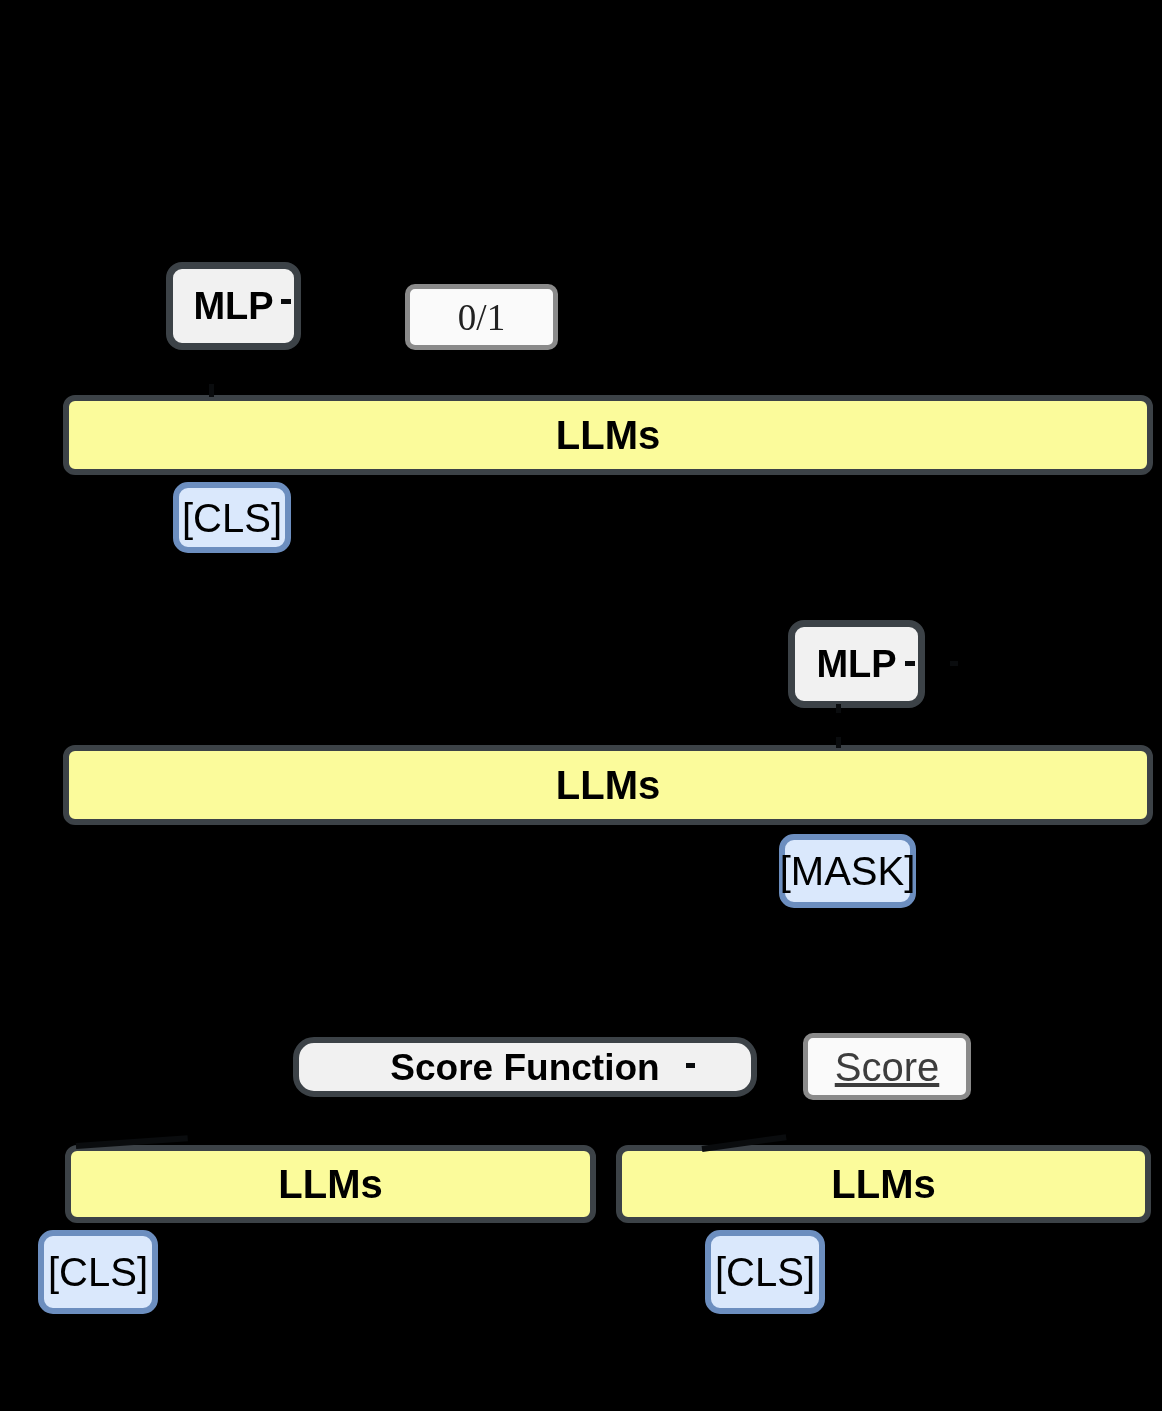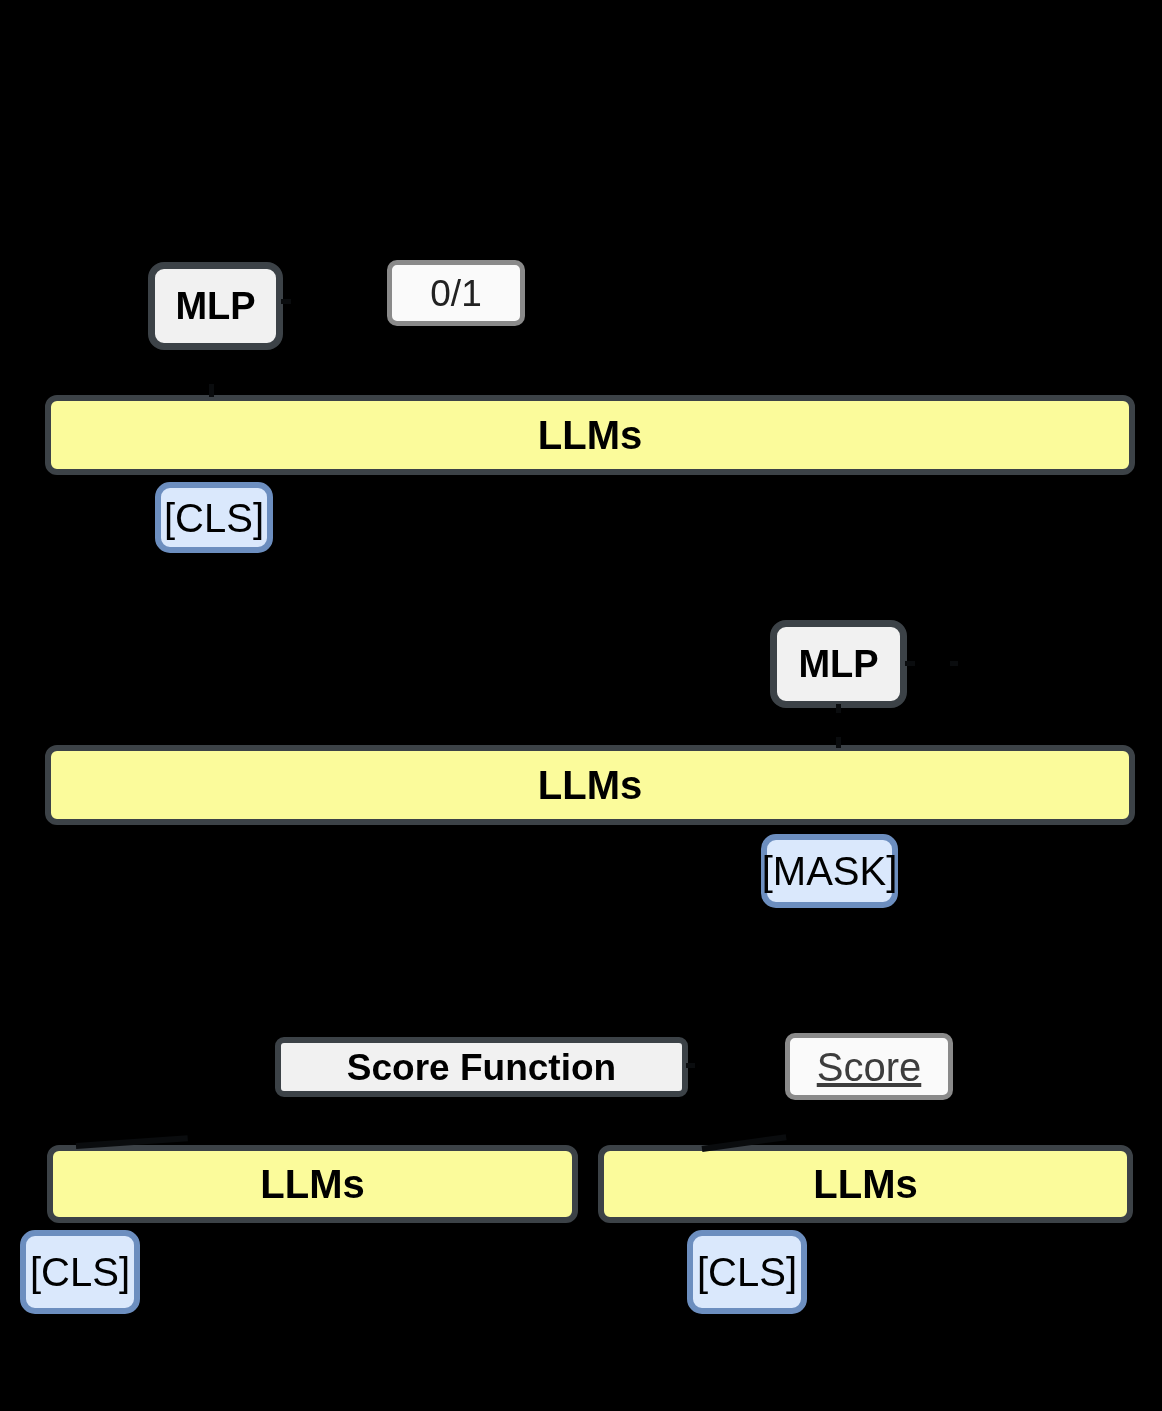--- a/index.html
+++ b/index.html
@@ -15,20 +15,21 @@
     overflow: hidden;
     font-family: "Liberation Sans", sans-serif;
   }
   .abs {
     position: absolute;
     box-sizing: border-box;
     display: flex;
     align-items: center;
     justify-content: center;
     line-height: 1;
+    margin-left: 18px;
   }
   
   .llm-bar {
     background: #FBFB9B;
     border: 6px solid #3C4247;
     border-radius: 12px;
     font-weight: bold;
     font-size: 40px;
     color: #000000;
     z-index: 1;
@@ -80,29 +81,29 @@
     background: #0a0c0e;
     z-index: 2;
   }
 </style>
 </head>
 <body>
 
 <div id="canvas">
 
   <div class="abs proc-box" style="left:148px; top:262px; width:135px; height:88px;">MLP</div>
-  <div class="abs out-box" style="left:387px; top:260px; width:138px; height:66px;">0/1</div>
+  <div class="abs out-box" style="left:387px; top:284px; width:153px; height:66px;font-family:Liberation Serif, serif;">0/1</div>
   <div class="abs llm-bar" style="left:45px; top:395px; width:1090px; height:80px;">LLMs</div>
   <div class="abs token-box" style="left:155px; top:482px; width:118px; height:71px;">[CLS]</div>
 
   <div class="abs proc-box" style="left:770px; top:620px; width:137px; height:88px;">MLP</div>
   <div class="abs llm-bar" style="left:45px; top:745px; width:1090px; height:80px;">LLMs</div>
   <div class="abs token-box" style="left:761px; top:834px; width:137px; height:74px;">[MASK]</div>
 
-  <div class="abs proc-box wide" style="left:275px; top:1037px; width:413px; height:60px;">Score Function</div>
+  <div class="abs proc-box wide" style="left:275px; top:1037px; width:464px; height:60px;border-radius:21px;">Score Function</div>
   <div class="abs out-box" style="left:785px; top:1033px; width:168px; height:67px; font-size:40px; color:#3d3d3d;text-decoration:underline;">Score</div>
   <div class="abs llm-bar" style="left:47px; top:1145px; width:531px; height:78px;">LLMs</div>
   <div class="abs llm-bar" style="left:598px; top:1145px; width:535px; height:78px;">LLMs</div>
   <div class="abs token-box" style="left:20px; top:1230px; width:120px; height:84px;">[CLS]</div>
   <div class="abs token-box" style="left:687px; top:1230px; width:120px; height:84px;">[CLS]</div>
 
   <div class="stub" style="left:209px; top:384px; width:5px; height:13px;"></div>
   <div class="stub" style="left:281px; top:299px; width:10px; height:5px;"></div>
   <div class="stub" style="left:905px; top:661px; width:10px; height:5px;"></div>
   <div class="stub" style="left:950px; top:661px; width:8px; height:5px;"></div>

